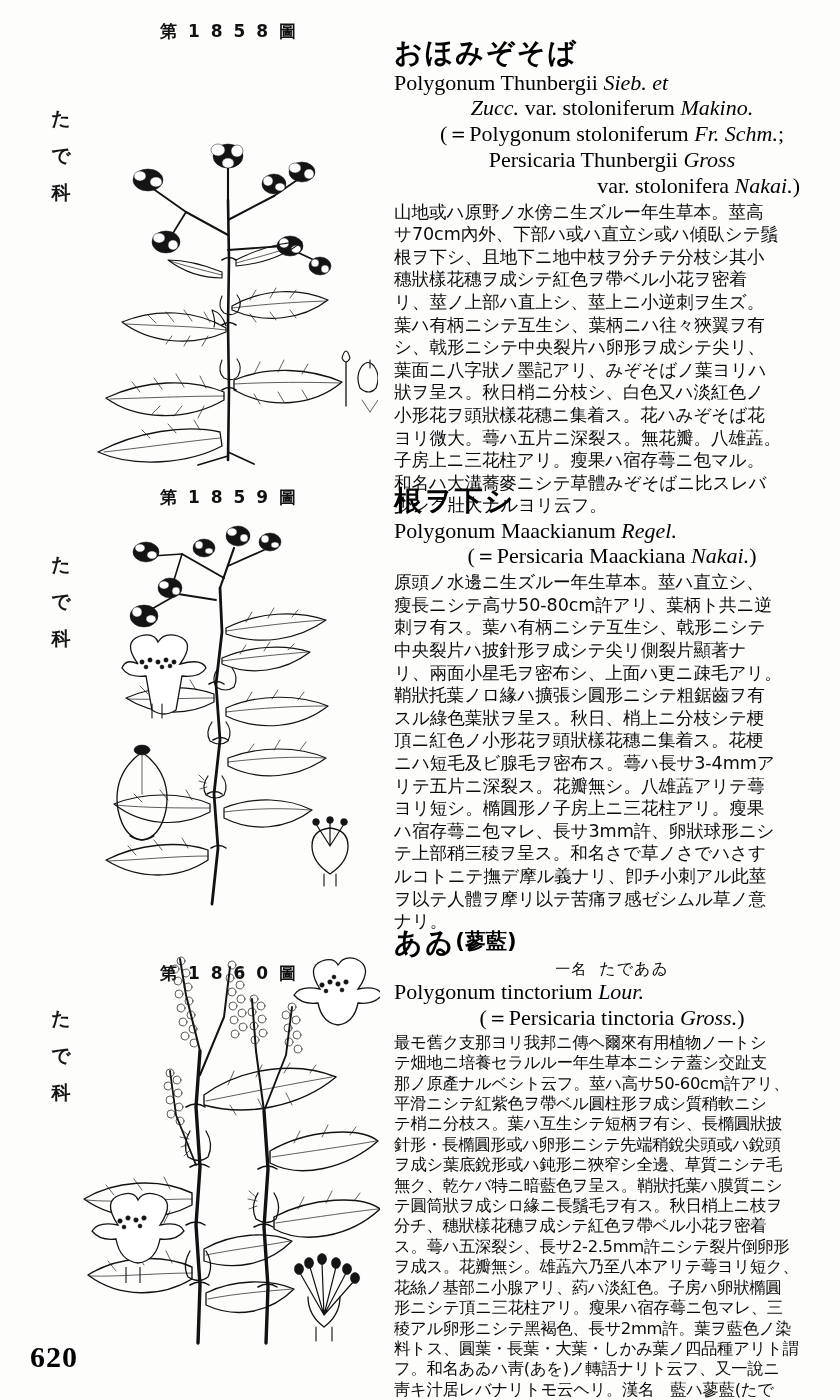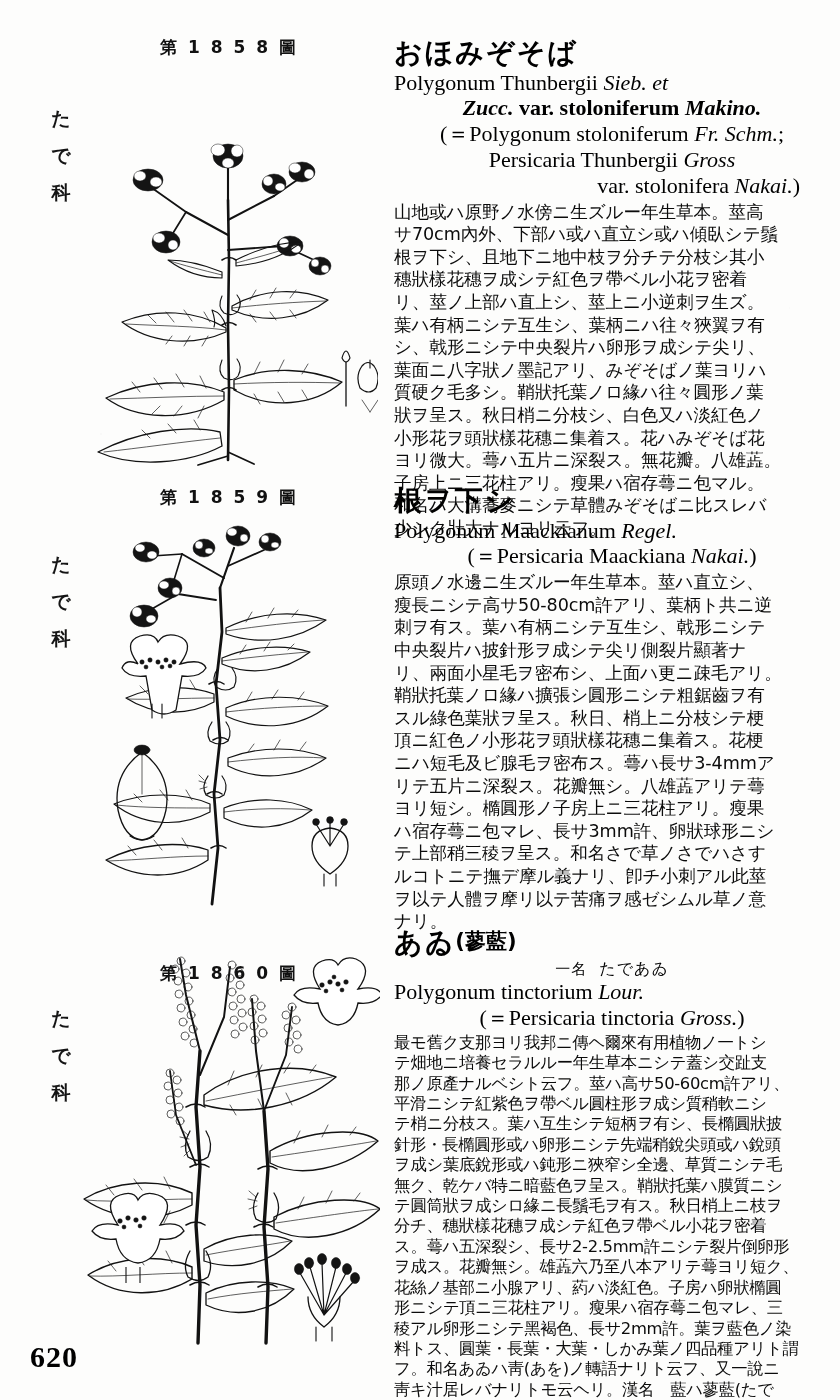--- a/index.html
+++ b/index.html
@@ -96,21 +96,21 @@
   .alias .alias-lead { font-size: 15px; }
   .latin {
     font-family: "Liberation Serif", serif;
     font-size: 22px;
     text-align: left;
     line-height: 1.16;
     margin: 0;
     white-space: nowrap;
   }
   .latin .it { font-style: italic; }
-  .latin.l2 { text-align: center; font-weight: bold; }
+  .latin.l2 { text-align: center; }
   .syn {
     font-family: "Liberation Serif", serif;
     font-size: 22px;
     text-align: center;
     line-height: 1.18;
     margin: 0;
     white-space: nowrap;
   }
   .syn .it { font-style: italic; }
   .syn.indent1 { text-align: center; }
@@ -146,21 +146,21 @@
 </style>
 </head>
 <body>
 
 <div class="page">
 
   <div class="scan-noise"></div>
 
   <div class="entry">
 
-    <div class="fig-caption" style="left:160px; top:36px;text-align:right;">第 1 8 5 8 圖</div>
+    <div class="fig-caption" style="left:160px; top:20px;text-align:right;">第 1 8 5 8 圖</div>
 
     <div class="family-label" style="left:48px; top:100px;">
       <span>た</span>
       <span>で</span>
       <span>科</span>
     </div>
 
     <div class="plate" style="left:78px; top:60px; width:300px; height:410px;">
       <svg width="300" height="410" viewBox="0 0 300 410" aria-hidden="true">
         <g class="ink">
@@ -289,21 +289,20 @@
       </div>
       <div class="body-jp">
         <div>山地或ハ原野ノ水傍ニ生ズルー年生草本。莖高</div>
         <div>サ70cm內外、下部ハ或ハ直立シ或ハ傾臥シテ鬚</div>
         <div>根ヲ下シ、且地下ニ地中枝ヲ分チテ分枝シ其小</div>
         <div>穗狀樣花穗ヲ成シテ紅色ヲ帶ベル小花ヲ密着</div>
         <div>リ、莖ノ上部ハ直上シ、莖上ニ小逆刺ヲ生ズ。</div>
         <div>葉ハ有柄ニシテ互生シ、葉柄ニハ往々狹翼ヲ有</div>
         <div>シ、戟形ニシテ中央裂片ハ卵形ヲ成シテ尖リ、</div>
         <div>葉面ニ八字狀ノ墨記アリ、みぞそばノ葉ヨリハ</div>
-        <div>質硬ク毛多シ。鞘狀托葉ノロ緣ハ往々圓形ノ葉</div>
         <div>狀ヲ呈ス。秋日梢ニ分枝シ、白色又ハ淡紅色ノ</div>
         <div>小形花ヲ頭狀樣花穗ニ集着ス。花ハみぞそば花</div>
         <div>ヨリ微大。蕚ハ五片ニ深裂ス。無花瓣。八雄蕋。</div>
         <div>子房上ニ三花柱アリ。瘦果ハ宿存蕚ニ包マル。</div>
         <div>和名ハ大溝蕎麥ニシテ草體みぞそばニ比スレバ</div>
         <div>少シク壯大ナルヨリ云フ。</div>
       </div>
     </div>
   </div>
 

